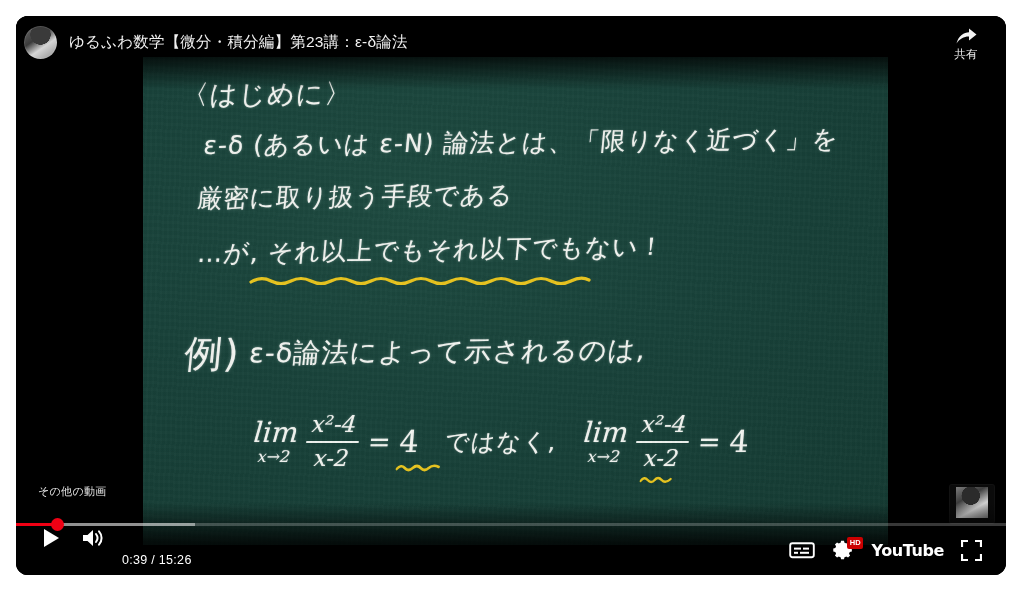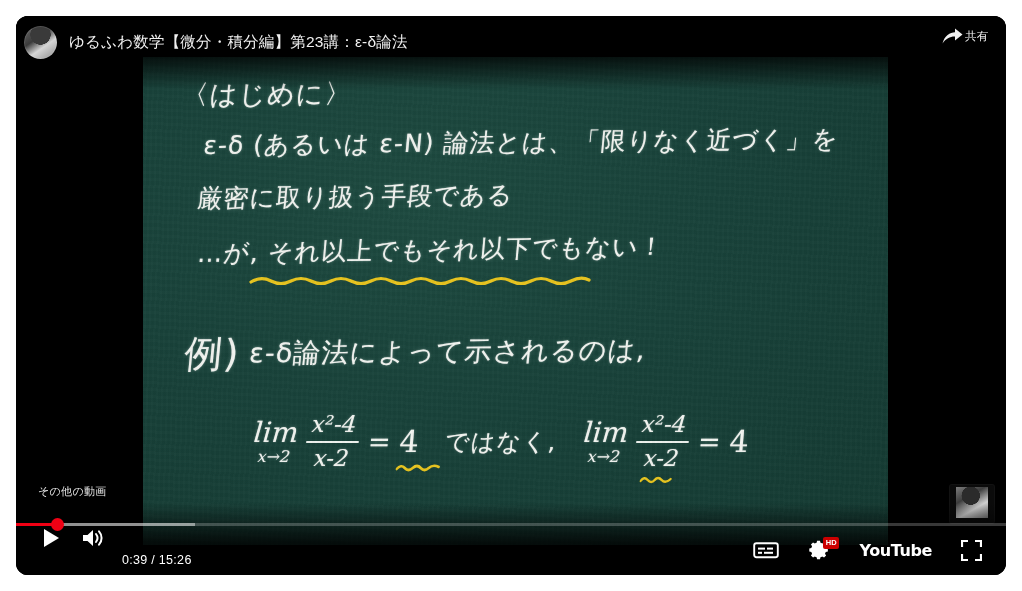--- a/index.html
+++ b/index.html
@@ -110,21 +110,21 @@
       linear-gradient(145deg,#6d6d6d 0%,#3b3b3b 38%,#d6d6d6 62%,#8a8a8a 100%);
     box-shadow:inset 0 0 0 1px rgba(255,255,255,.12);
     overflow:hidden; flex:none;
   }
   #video-title{
     color:#f1f1f1; font-size:15.5px; font-weight:400;
     letter-spacing:.2px; white-space:nowrap;
   }
   #share-button{
     position:absolute; right:14px; top:10px;
-    width:52px; display:flex; 
+    width:52px; display:flex; flex-direction:column;
     align-items:center; gap:1px; cursor:pointer;
   }
   #share-button svg{ display:block; }
   #share-label{ color:#f1f1f1; font-size:11.5px; letter-spacing:.3px; }
 
   
   #more-videos{
     position:absolute; left:22px; bottom:76px;
     color:#e8e8e8; font-size:11px; letter-spacing:.3px;
   }
@@ -166,21 +166,21 @@
     position:absolute; left:4.2%; top:50%;
     width:13px; height:13px; margin-left:-6.5px; margin-top:-6.5px;
     border-radius:50%; background:#f00014;
   }
   #controls-left{
     position:absolute; left:14px; bottom:8px;
     display:flex; align-items:center; gap:0px;
   }
   #controls-right{
     position:absolute; right:14px; bottom:8px;
-    display:flex; align-items:center; gap:12px;
+    display:flex; align-items:center; gap:0px;
   }
   .ctl{
     width:42px; height:34px;
     display:flex; align-items:center; justify-content:center;
     cursor:pointer;
   }
   #time-display{
     color:#fff; font-size:12.5px; letter-spacing:.3px;
     margin-left:8px; white-space:nowrap;margin-top:44px;
   }

